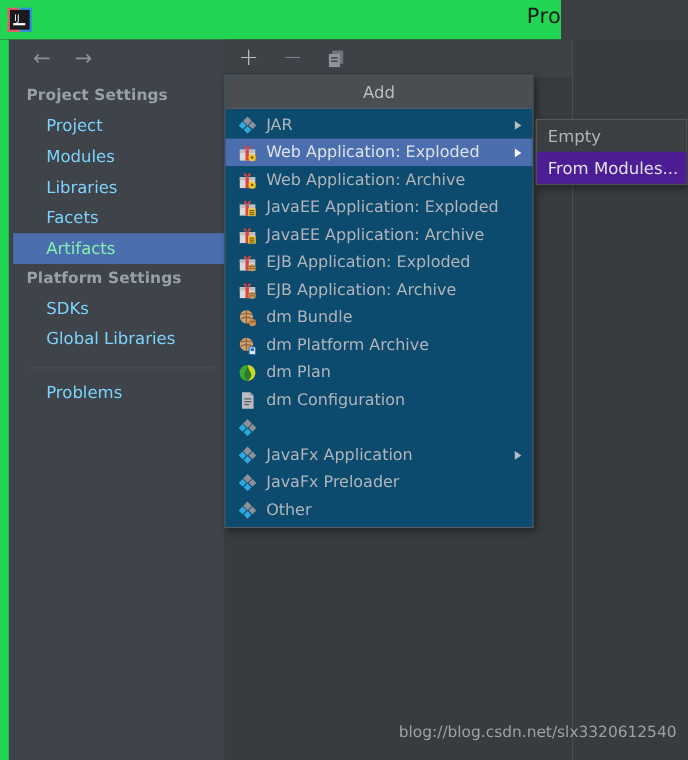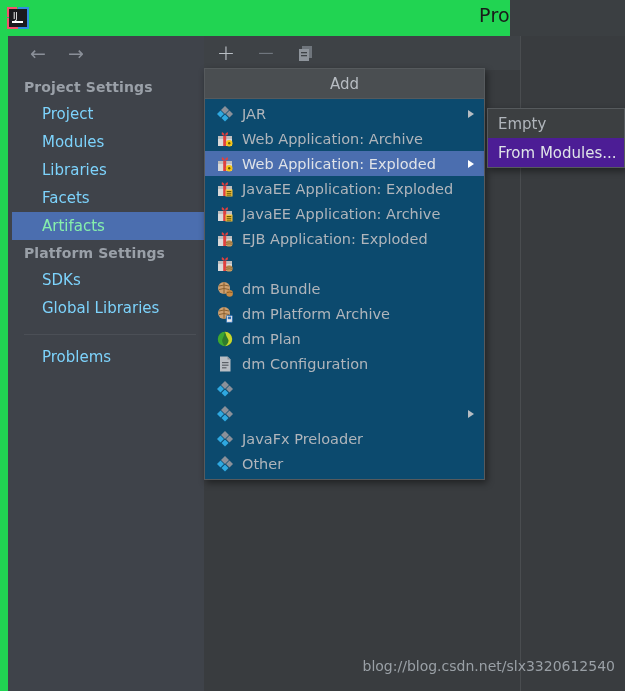--- a/index.html
+++ b/index.html
@@ -250,49 +250,49 @@
             <path d="M9 1 L13 5 L9 9 L5 5 Z" fill="#8b9099"></path>
             <path d="M13.5 5.5 L17 9 L13.5 12.5 L10 9 Z" fill="#8b9099"></path>
             <path d="M4.5 5.5 L8 9 L4.5 12.5 L1 9 Z" fill="#2fa8e0"></path>
             <path d="M9 9.5 L12.5 13 L9 16.5 L5.5 13 Z" fill="#2fa8e0"></path>
           </svg>
         </span>
         <span class="mi-label">JAR</span>
         <span class="submenu-arrow"></span>
       </div>
 
-      <div class="menu-row">
+      <div class="menu-row selected">
         <span class="mi-icon">
           <svg class="ic" width="18" height="18" viewBox="0 0 18 18">
             <rect x="2" y="6" width="14" height="10" fill="#d9d9d9"></rect>
             <rect x="2" y="6" width="14" height="3" fill="#bdbdbd"></rect>
             <rect x="7.2" y="6" width="3" height="10" fill="#e0413f"></rect>
             <path d="M6 2 Q8.7 3.2 8.7 5.8 Q6.6 5.5 5.6 4.2 Z" fill="#e0413f"></path>
             <path d="M11.6 2 Q8.9 3.2 8.9 5.8 Q11 5.5 12 4.2 Z" fill="#e0413f"></path>
             <circle cx="13.2" cy="13.2" r="3.3" fill="#f5c518"></circle>
             <circle cx="13.2" cy="13.2" r="1.2" fill="#6b5a00"></circle>
           </svg>
         </span>
-        <span class="mi-label">Web Application: Archive</span>
-      </div>
-
-      <div class="menu-row selected">
+        <span class="mi-label">Web Application: Exploded</span>
+        <span class="submenu-arrow"></span>
+      </div>
+
+      <div class="menu-row">
         <span class="mi-icon">
           <svg class="ic" width="18" height="18" viewBox="0 0 18 18">
             <rect x="2" y="6" width="14" height="10" fill="#d9d9d9"></rect>
             <rect x="2" y="6" width="14" height="3" fill="#bdbdbd"></rect>
             <rect x="7.2" y="6" width="3" height="10" fill="#e0413f"></rect>
             <path d="M6 2 Q8.7 3.2 8.7 5.8 Q6.6 5.5 5.6 4.2 Z" fill="#e0413f"></path>
             <path d="M11.6 2 Q8.9 3.2 8.9 5.8 Q11 5.5 12 4.2 Z" fill="#e0413f"></path>
             <circle cx="13.2" cy="13.2" r="3.3" fill="#f5c518"></circle>
             <circle cx="13.2" cy="13.2" r="1.2" fill="#6b5a00"></circle>
           </svg>
         </span>
-        <span class="mi-label">Web Application: Exploded</span>
-        <span class="submenu-arrow"></span>
+        <span class="mi-label">Web Application: Archive</span>
       </div>
 
       <div class="menu-row">
         <span class="mi-icon">
           <svg class="ic" width="18" height="18" viewBox="0 0 18 18">
             <rect x="2" y="6" width="14" height="10" fill="#d9d9d9"></rect>
             <rect x="2" y="6" width="14" height="3" fill="#bdbdbd"></rect>
             <rect x="7.2" y="6" width="3" height="10" fill="#e0413f"></rect>
             <path d="M6 2 Q8.7 3.2 8.7 5.8 Q6.6 5.5 5.6 4.2 Z" fill="#e0413f"></path>
             <path d="M11.6 2 Q8.9 3.2 8.9 5.8 Q11 5.5 12 4.2 Z" fill="#e0413f"></path>
@@ -344,20 +344,21 @@
             <rect x="2" y="6" width="14" height="10" fill="#d9d9d9"></rect>
             <rect x="2" y="6" width="14" height="3" fill="#bdbdbd"></rect>
             <rect x="7.2" y="6" width="3" height="10" fill="#e0413f"></rect>
             <path d="M6 2 Q8.7 3.2 8.7 5.8 Q6.6 5.5 5.6 4.2 Z" fill="#e0413f"></path>
             <path d="M11.6 2 Q8.9 3.2 8.9 5.8 Q11 5.5 12 4.2 Z" fill="#e0413f"></path>
             <ellipse cx="13.2" cy="13.4" rx="3.4" ry="3.2" fill="#c99a5a"></ellipse>
             <path d="M10 12.4 Q13.2 11.4 16.4 12.4" stroke="#8a6433" stroke-width=".9" fill="none"></path>
             <path d="M10 14.3 Q13.2 13.3 16.4 14.3" stroke="#8a6433" stroke-width=".9" fill="none"></path>
           </svg>
         </span>
+        <span class="mi-label">EJB Application: Archive</span>
       </div>
 
       <div class="menu-row">
         <span class="mi-icon">
           <svg class="ic" width="18" height="18" viewBox="0 0 18 18">
             <circle cx="8" cy="8" r="6" fill="#cda070"></circle>
             <path d="M3 6 Q8 4 13 6" stroke="#8a6130" stroke-width="1" fill="none"></path>
             <path d="M3 9.5 Q8 7.5 13 9.5" stroke="#8a6130" stroke-width="1" fill="none"></path>
             <path d="M8 2.2 L8 13.8" stroke="#8a6130" stroke-width="1" fill="none"></path>
             <circle cx="13.6" cy="13.4" r="3.3" fill="#c98a43"></circle>
@@ -418,20 +419,21 @@
 
       <div class="menu-row">
         <span class="mi-icon">
           <svg class="ic" width="18" height="18" viewBox="0 0 18 18">
             <path d="M9 1 L13 5 L9 9 L5 5 Z" fill="#8b9099"></path>
             <path d="M13.5 5.5 L17 9 L13.5 12.5 L10 9 Z" fill="#8b9099"></path>
             <path d="M4.5 5.5 L8 9 L4.5 12.5 L1 9 Z" fill="#2fa8e0"></path>
             <path d="M9 9.5 L12.5 13 L9 16.5 L5.5 13 Z" fill="#2fa8e0"></path>
           </svg>
         </span>
+        <span class="mi-label">JavaFx Application</span>
         <span class="submenu-arrow"></span>
       </div>
 
       <div class="menu-row">
         <span class="mi-icon">
           <svg class="ic" width="18" height="18" viewBox="0 0 18 18">
             <path d="M9 1 L13 5 L9 9 L5 5 Z" fill="#8b9099"></path>
             <path d="M13.5 5.5 L17 9 L13.5 12.5 L10 9 Z" fill="#8b9099"></path>
             <path d="M4.5 5.5 L8 9 L4.5 12.5 L1 9 Z" fill="#2fa8e0"></path>
             <path d="M9 9.5 L12.5 13 L9 16.5 L5.5 13 Z" fill="#2fa8e0"></path>

